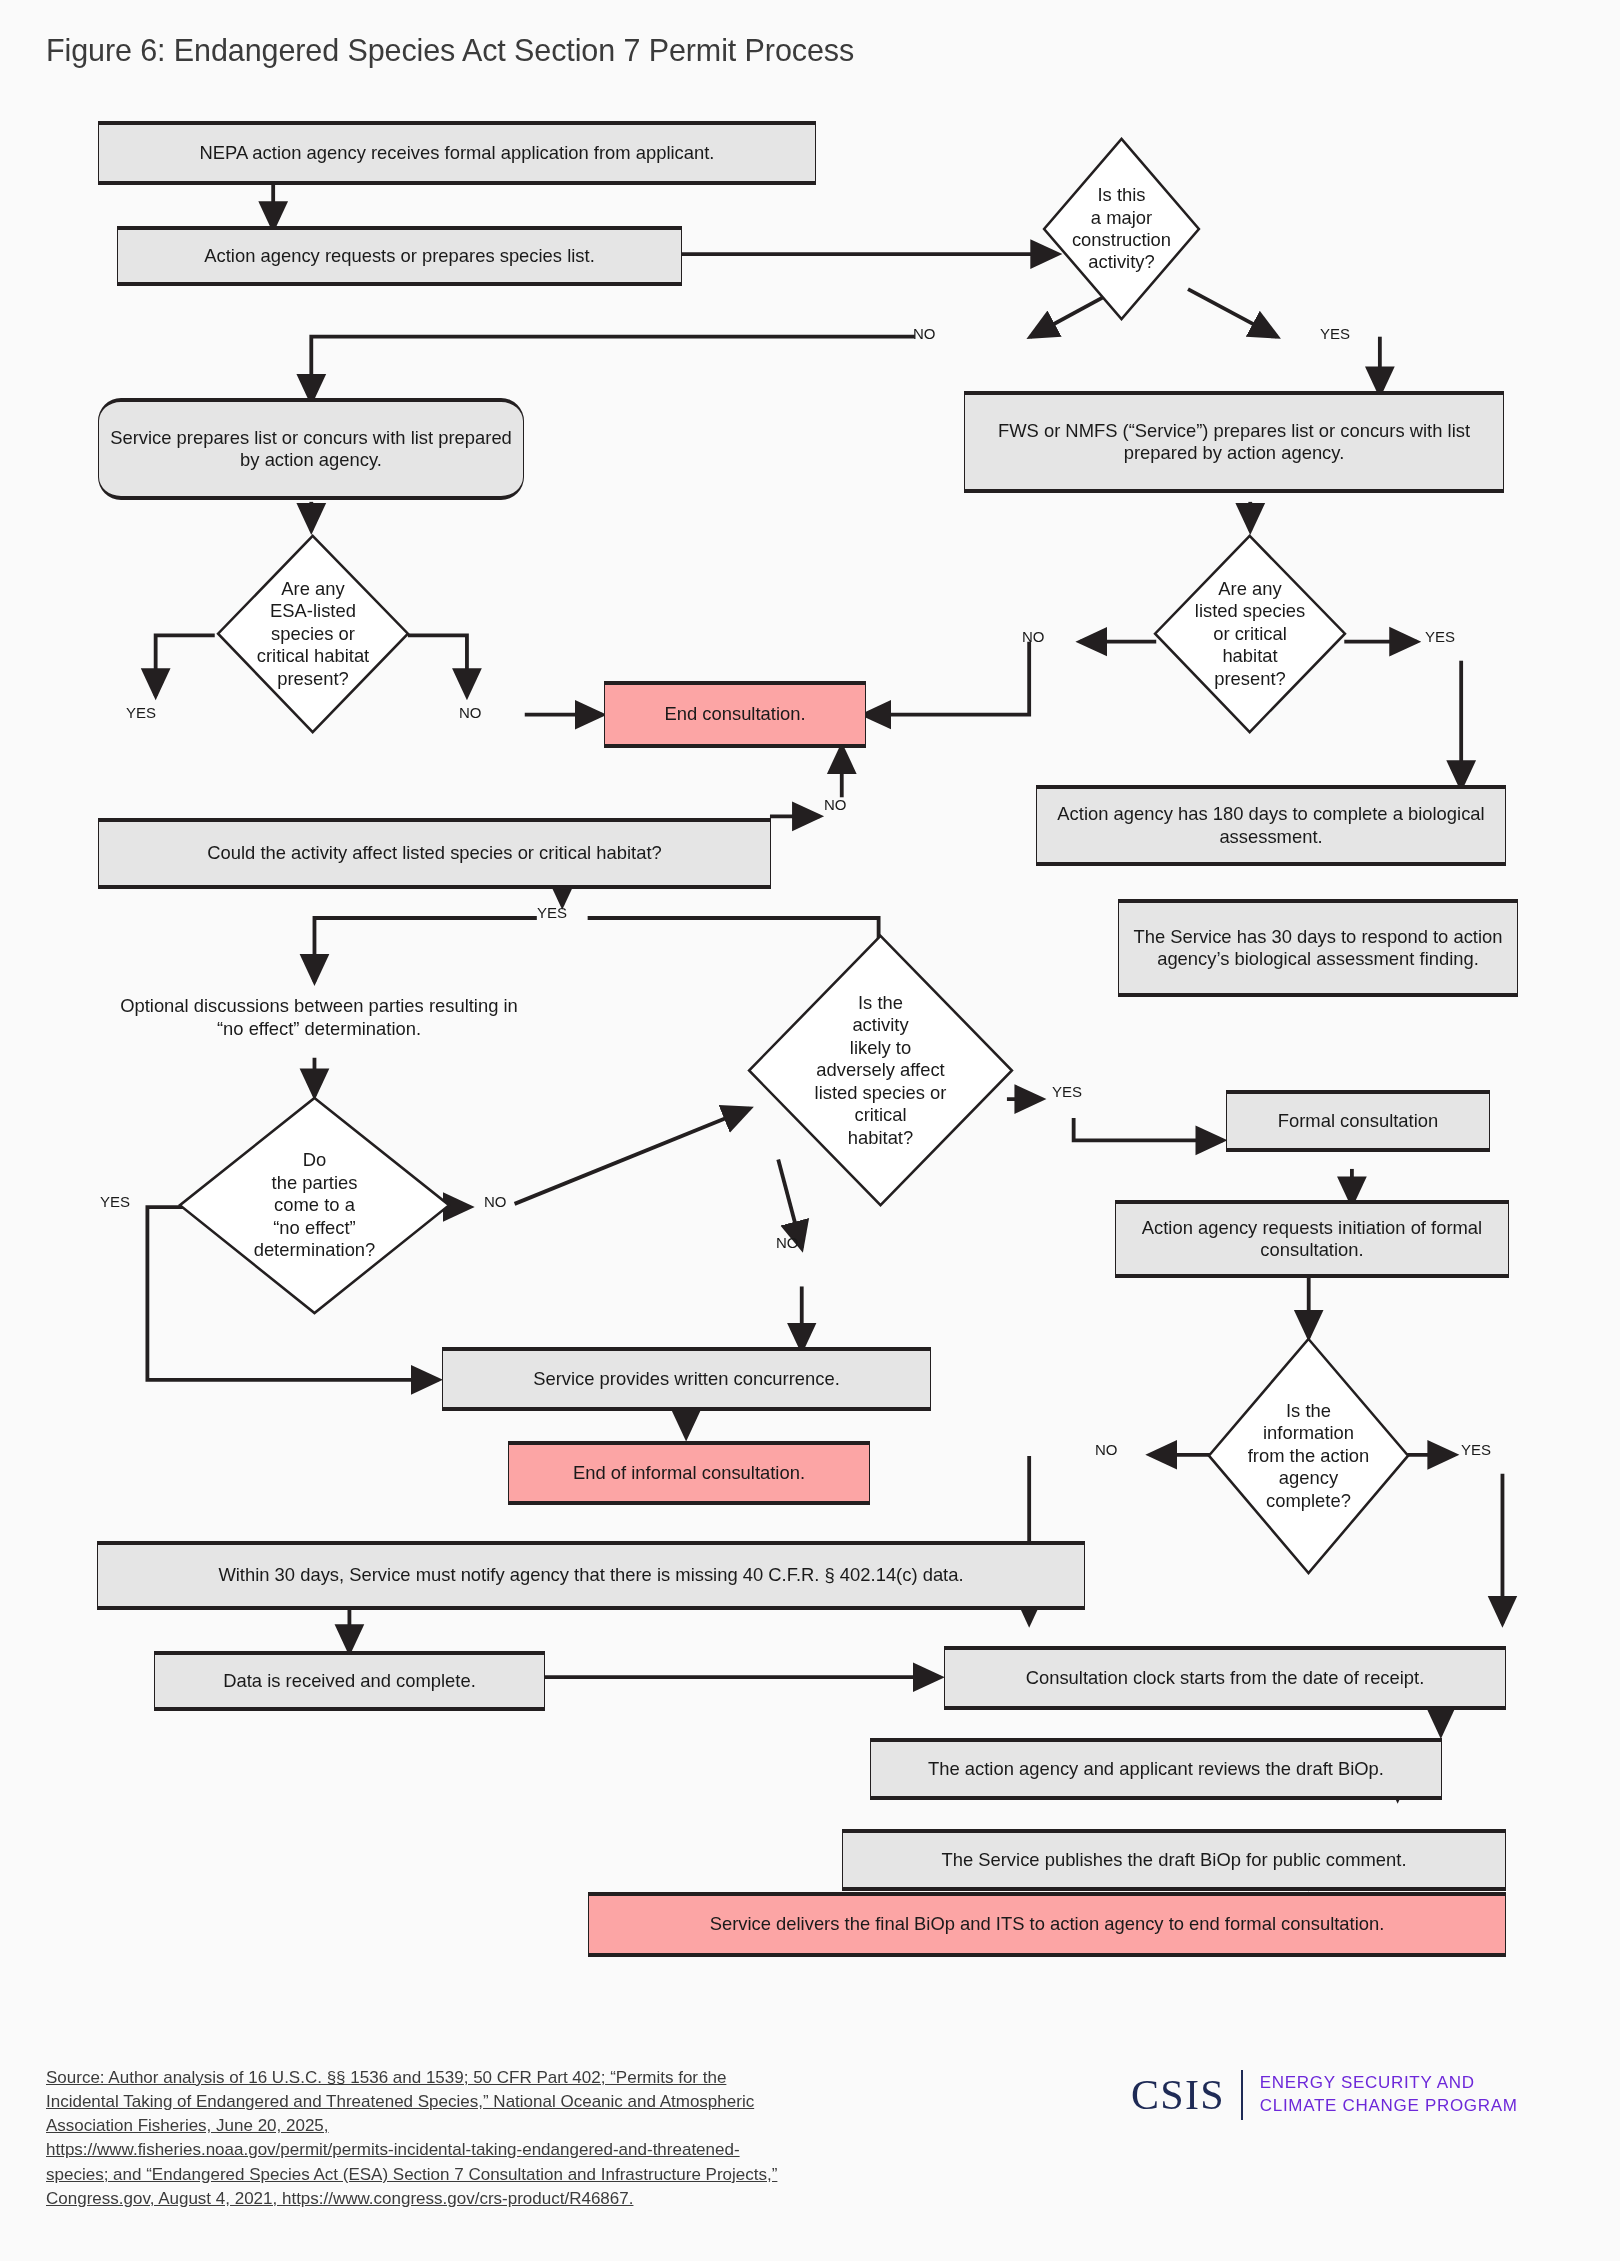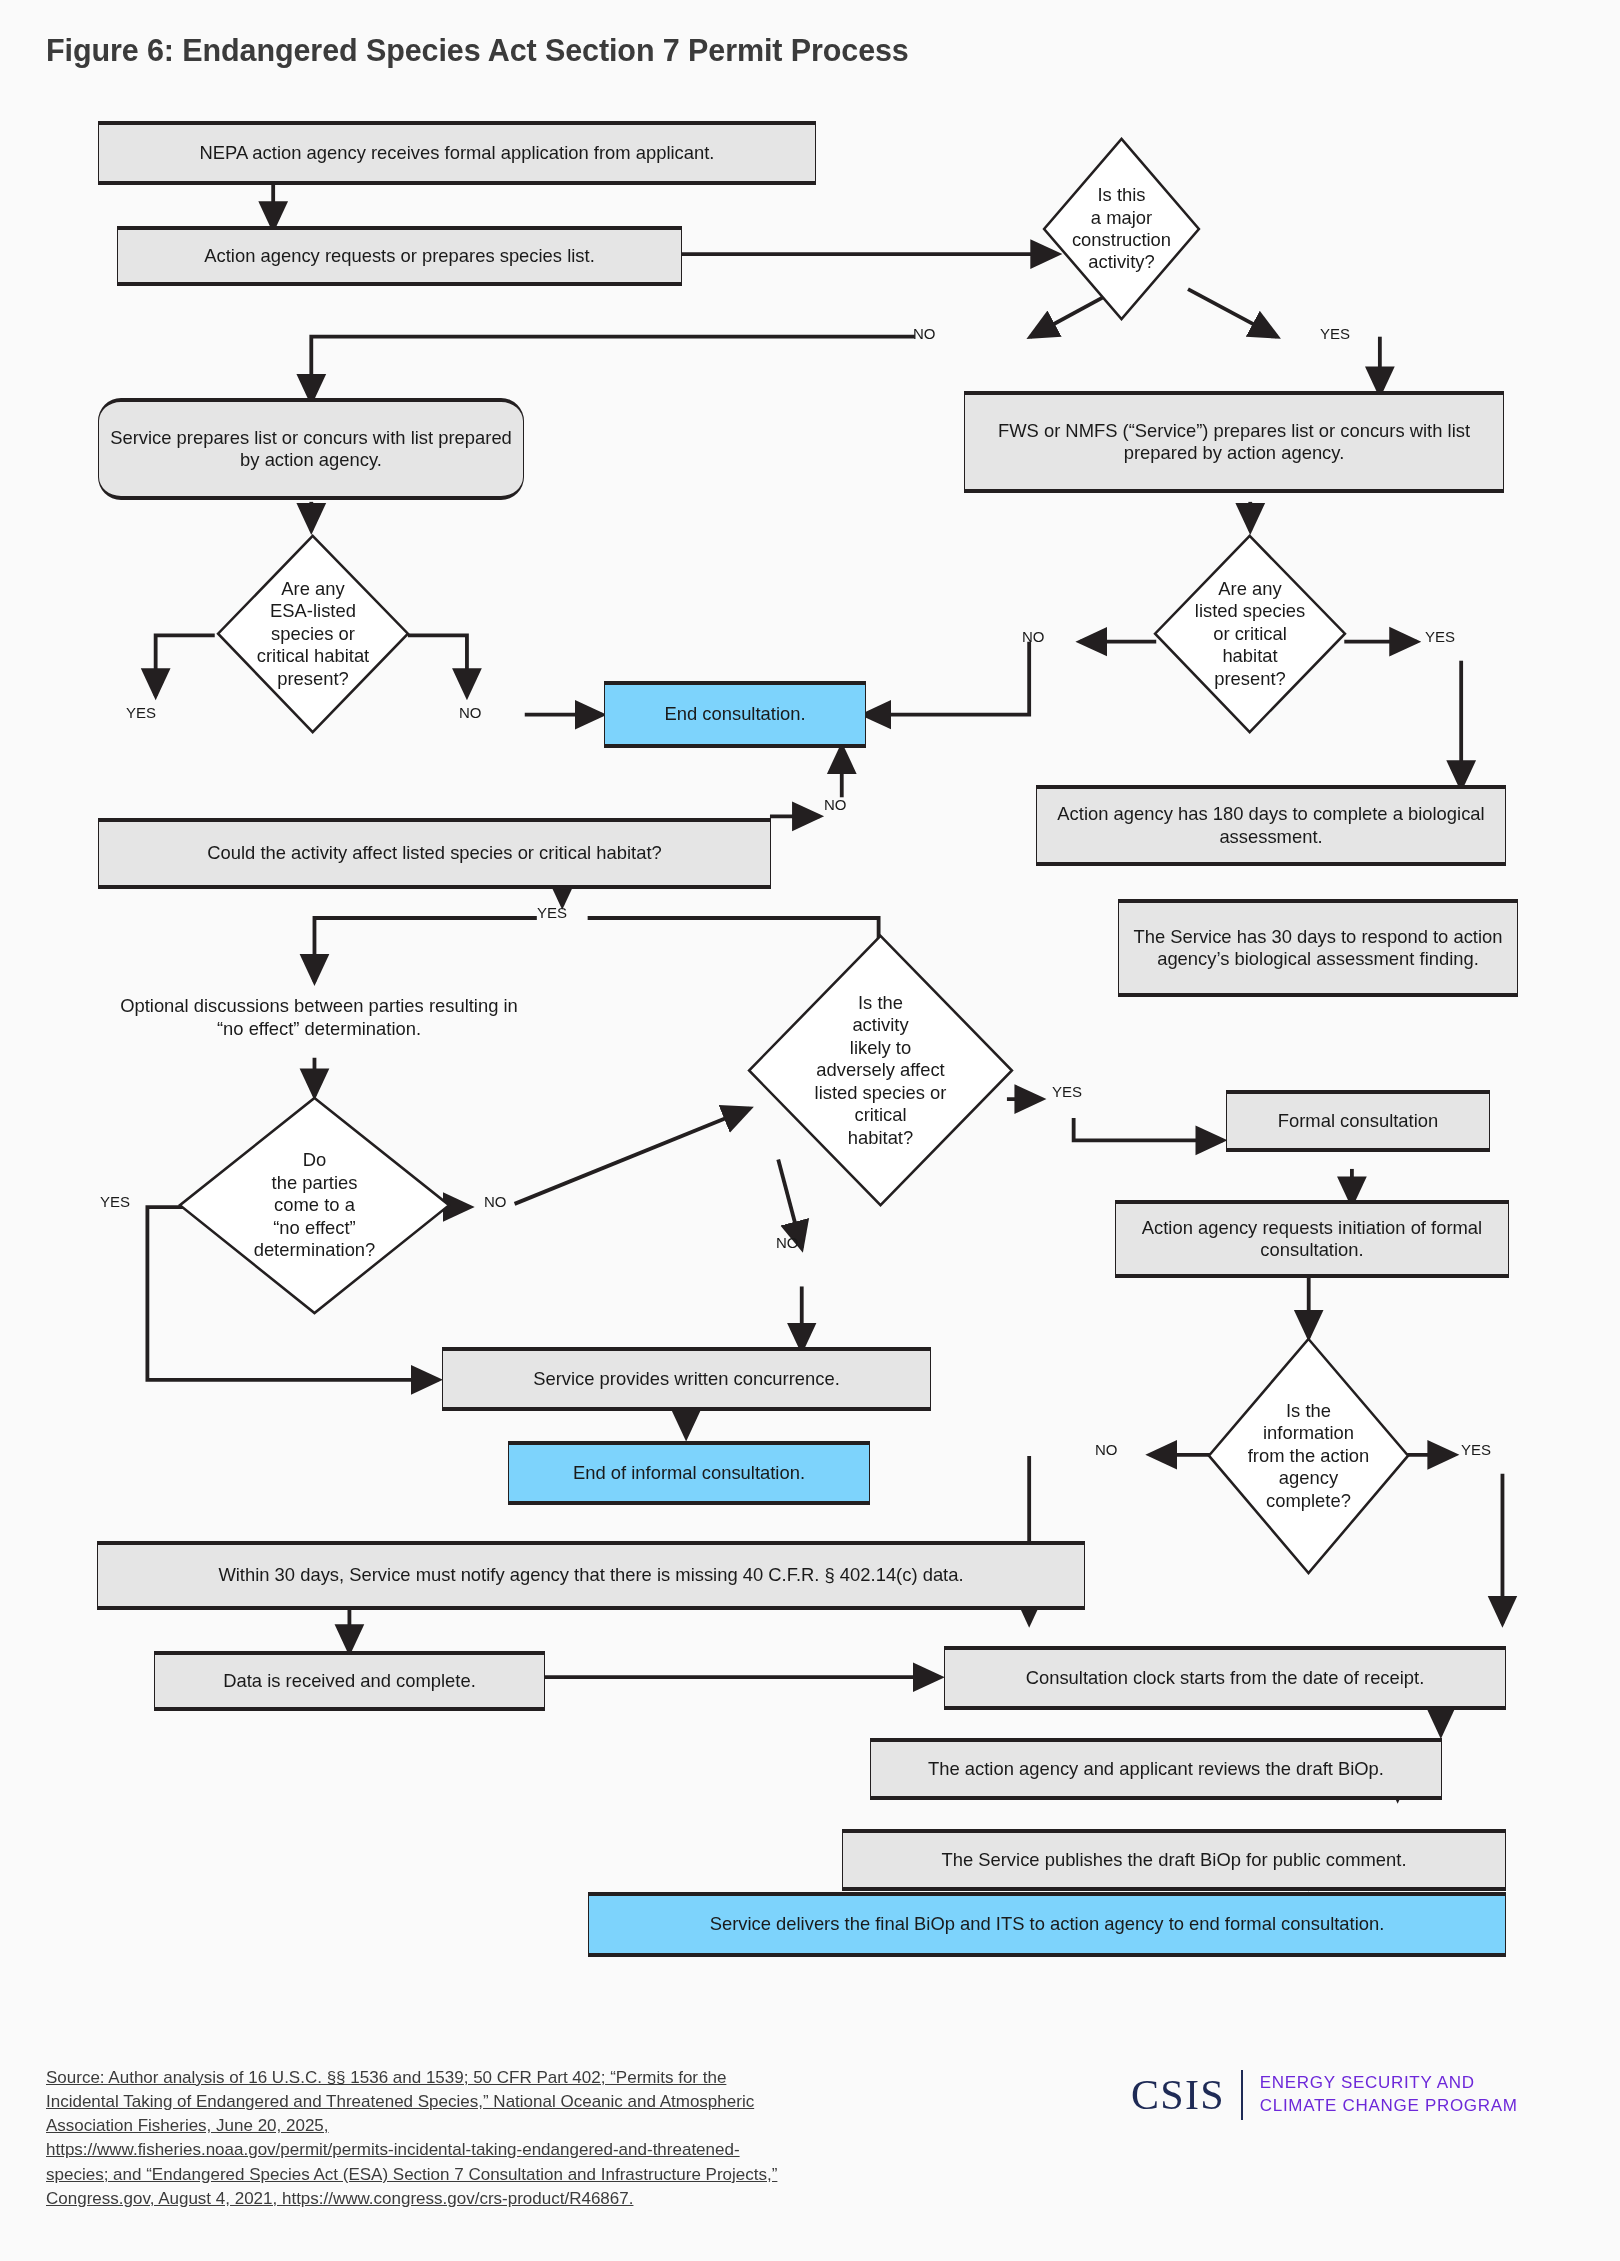--- a/index.html
+++ b/index.html
@@ -7,21 +7,21 @@
     width:1620px;height:2261px;
     background:#FAFAFA;
     font-family:"Liberation Sans", sans-serif;
     position:relative;
     overflow:hidden;
   }
   #figure-title{
     position:absolute;
     left:46px; top:33px;
     font-size:30.5px;
-    font-weight:bold;
+    font-weight:normal;
     color:#3B3B3B;
     letter-spacing:-0.1px;
     white-space:nowrap;
   }
   #flow-canvas{
     position:absolute;
     left:0; top:0;
     width:1620px; height:2261px;
   }
   .node{
@@ -38,21 +38,21 @@
   }
   .box{
     background:#e5e5e5;
     border:1.9px solid #231F20;
     box-shadow:2.5px 2.5px 0 -0.6px rgba(35,31,32,0.0);
   }
   .box.shadowed{
     border-top-width:4.4px;
     border-bottom-width:4.4px;
   }
-  .box.green{ background:#7dd3fc; }
+  .box.green{ background:#fca5a5; }
   .diamond-wrap{
     position:absolute;
   }
   .diamond-wrap svg{
     position:absolute; left:0; top:0;
   }
   .diamond-label{
     position:absolute;
     left:0; top:0;
     width:100%; height:100%;

